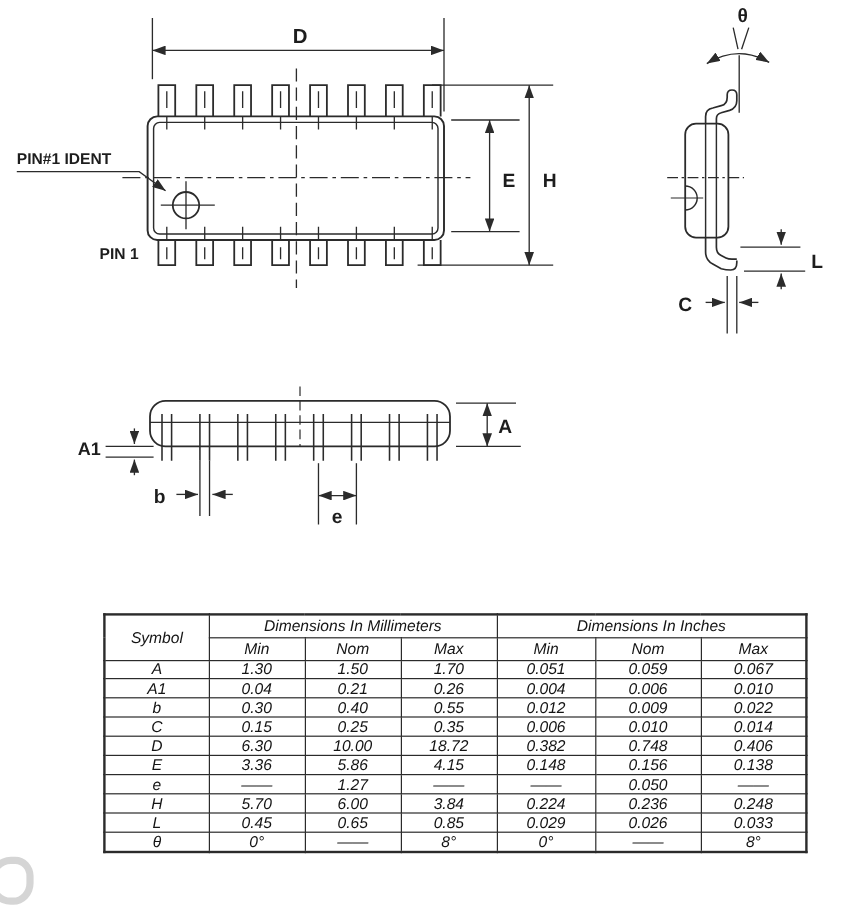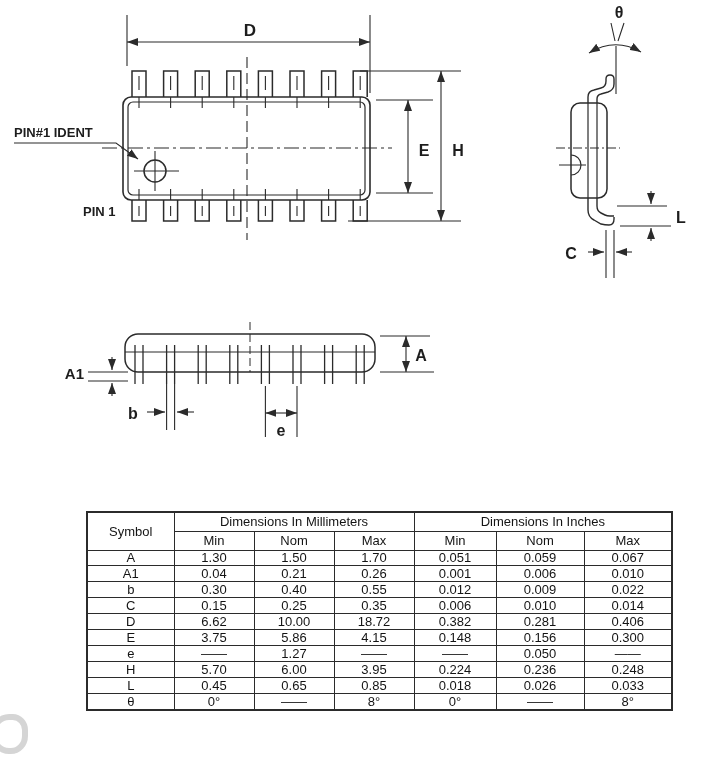--- a/index.html
+++ b/index.html
@@ -4,21 +4,21 @@
 <style>
   html,body{margin:0;padding:0;background:#ffffff;}
   body{width:701px;height:770px;position:relative;overflow:hidden;
        font-family:"Liberation Sans",sans-serif;color:#1d1d1d;}
   .canvas{position:absolute;inset:0;background:#fff;}
   svg text{fill:#1d1d1d;}
   .dimlabel{font-weight:bold;}
   
   table.dims{position:absolute;left:86px;top:511px;width:585px;height:200px;
              border-collapse:collapse;table-layout:fixed;
-             border:2px solid #2b2b2b;background:#fff;}
+             border:2px solid #2b2b2b;background:#fff;font-style:italic;}
   table.dims th,table.dims td{border:1px solid #2b2b2b;text-align:center;
              vertical-align:middle;font-size:13px;padding:0;line-height:1;
              font-weight:normal;color:#141414;white-space:nowrap;}
   table.dims thead tr{height:19px;}
   table.dims thead th{font-size:13px;}
   .watermark{position:absolute;left:-10px;top:714px;width:26px;height:28px;
              border:6px solid #c7c7c7;border-radius:50% 40% 45% 50%;
              opacity:.75;}
 </style>
 </head>
@@ -211,21 +211,21 @@
         <td>1.70</td>
         <td>0.051</td>
         <td>0.059</td>
         <td>0.067</td>
       </tr>
       <tr>
         <td>A1</td>
         <td>0.04</td>
         <td>0.21</td>
         <td>0.26</td>
-        <td>0.001</td>
+        <td>0.004</td>
         <td>0.006</td>
         <td>0.010</td>
       </tr>
       <tr>
         <td>b</td>
         <td>0.30</td>
         <td>0.40</td>
         <td>0.55</td>
         <td>0.012</td>
         <td>0.009</td>
@@ -235,60 +235,60 @@
         <td>C</td>
         <td>0.15</td>
         <td>0.25</td>
         <td>0.35</td>
         <td>0.006</td>
         <td>0.010</td>
         <td>0.014</td>
       </tr>
       <tr>
         <td>D</td>
-        <td>6.62</td>
+        <td>6.30</td>
         <td>10.00</td>
         <td>18.72</td>
         <td>0.382</td>
-        <td>0.281</td>
+        <td>0.748</td>
         <td>0.406</td>
       </tr>
       <tr>
         <td>E</td>
-        <td>3.75</td>
+        <td>3.36</td>
         <td>5.86</td>
         <td>4.15</td>
         <td>0.148</td>
         <td>0.156</td>
-        <td>0.300</td>
+        <td>0.138</td>
       </tr>
       <tr>
         <td>e</td>
         <td>——</td>
         <td>1.27</td>
         <td>——</td>
         <td>——</td>
         <td>0.050</td>
         <td>——</td>
       </tr>
       <tr>
         <td>H</td>
         <td>5.70</td>
         <td>6.00</td>
-        <td>3.95</td>
+        <td>3.84</td>
         <td>0.224</td>
         <td>0.236</td>
         <td>0.248</td>
       </tr>
       <tr>
         <td>L</td>
         <td>0.45</td>
         <td>0.65</td>
         <td>0.85</td>
-        <td>0.018</td>
+        <td>0.029</td>
         <td>0.026</td>
         <td>0.033</td>
       </tr>
       <tr>
         <td>θ</td>
         <td>0°</td>
         <td>——</td>
         <td>8°</td>
         <td>0°</td>
         <td>——</td>

